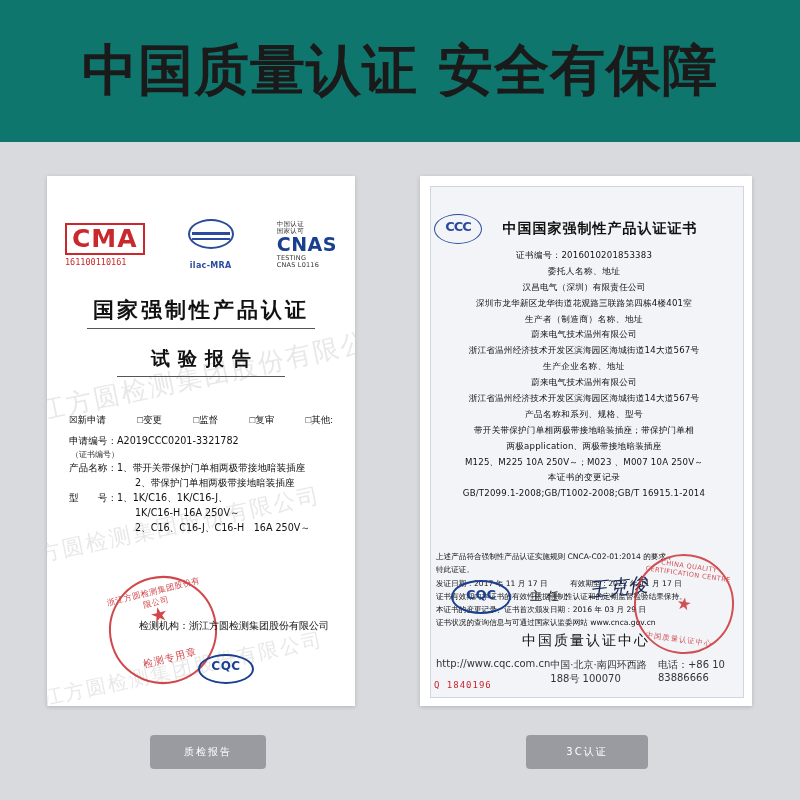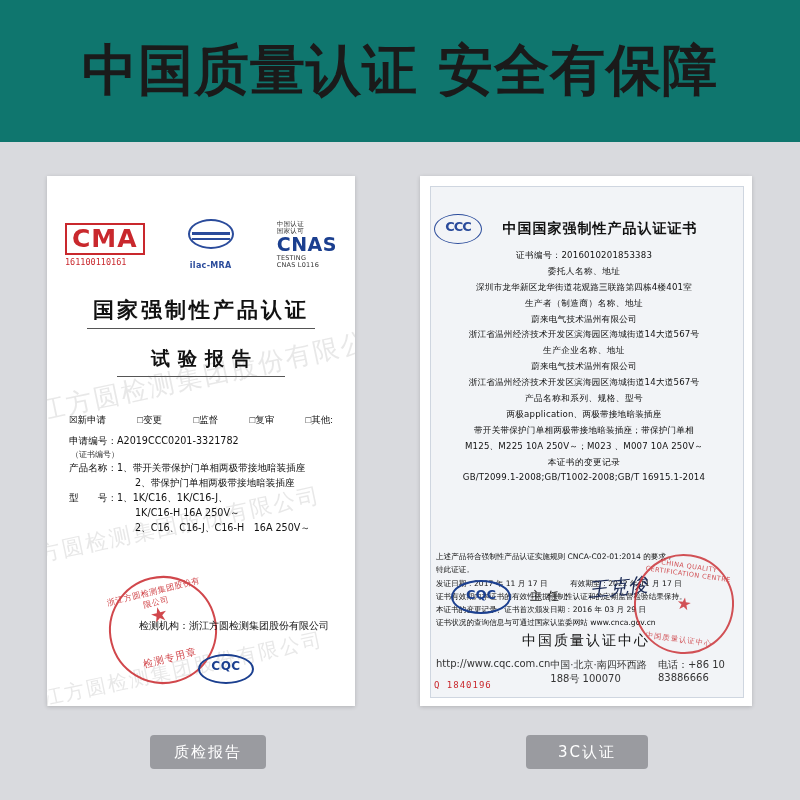--- a/index.html
+++ b/index.html
@@ -471,21 +471,21 @@
     font-family: "DejaVu Sans Mono", monospace;
   }
 
   
   .caption {
     position: absolute;
     height: 34px;
     border-radius: 4px;
     background: #9a9ba0;
     color: #ffffff;
-    font-size: 15px;
+    font-size: 10px;
     letter-spacing: 2px;
     display: flex;
     align-items: center;
     justify-content: center;
     font-family: "DejaVu Sans", sans-serif;
   }
   .caption-left  { left: 150px; top: 735px; width: 116px; }
   .caption-right { left: 526px; top: 735px; width: 122px; }
 </style>
 </head>
@@ -579,30 +579,31 @@
         <span>CCC</span>
       </div>
       <div class="r-title">中国国家强制性产品认证证书</div>
     </div>
 
     <div class="r-body">
       <div>
         <span class="lbl">证书编号：</span><span class="val">2016010201853383</span>
       </div>
       <div class="lbl">委托人名称、地址</div>
+      <div class="val">汉昌电气（深圳）有限责任公司</div>
       <div class="val">深圳市龙华新区龙华街道花观路三联路第四栋4楼401室</div>
       <div class="lbl">生产者（制造商）名称、地址</div>
       <div class="val">蔚来电气技术温州有限公司</div>
       <div class="val">浙江省温州经济技术开发区滨海园区海城街道14大道567号</div>
       <div class="lbl">生产企业名称、地址</div>
       <div class="val">蔚来电气技术温州有限公司</div>
       <div class="val">浙江省温州经济技术开发区滨海园区海城街道14大道567号</div>
       <div class="lbl">产品名称和系列、规格、型号</div>
+      <div class="val">带开关带保护门单相两极带接地暗装插座；带保护门单相</div>
       <div class="val">两极application、两极带接地暗装插座</div>
-      <div class="val">带开关带保护门单相两极带接地暗装插座；带保护门单相</div>
       <div class="val">M125、M225 10A 250V～；M023 、M007 10A 250V～</div>
       <div class="lbl">本证书的变更记录</div>
       <div class="val">GB/T2099.1-2008;GB/T1002-2008;GB/T 16915.1-2014</div>
     </div>
 
     <div class="r-note">
       <div>上述产品符合强制性产品认证实施规则 CNCA-C02-01:2014 的要求，</div>
       <div>特此证证。</div>
       <div>发证日期：2017 年 11 月 17 日　　　有效期至：2022 年 11 月 17 日</div>
       <div>证书有效期内本证书的有效性依据强制性认证和的定期监督检验结果保持。</div>

